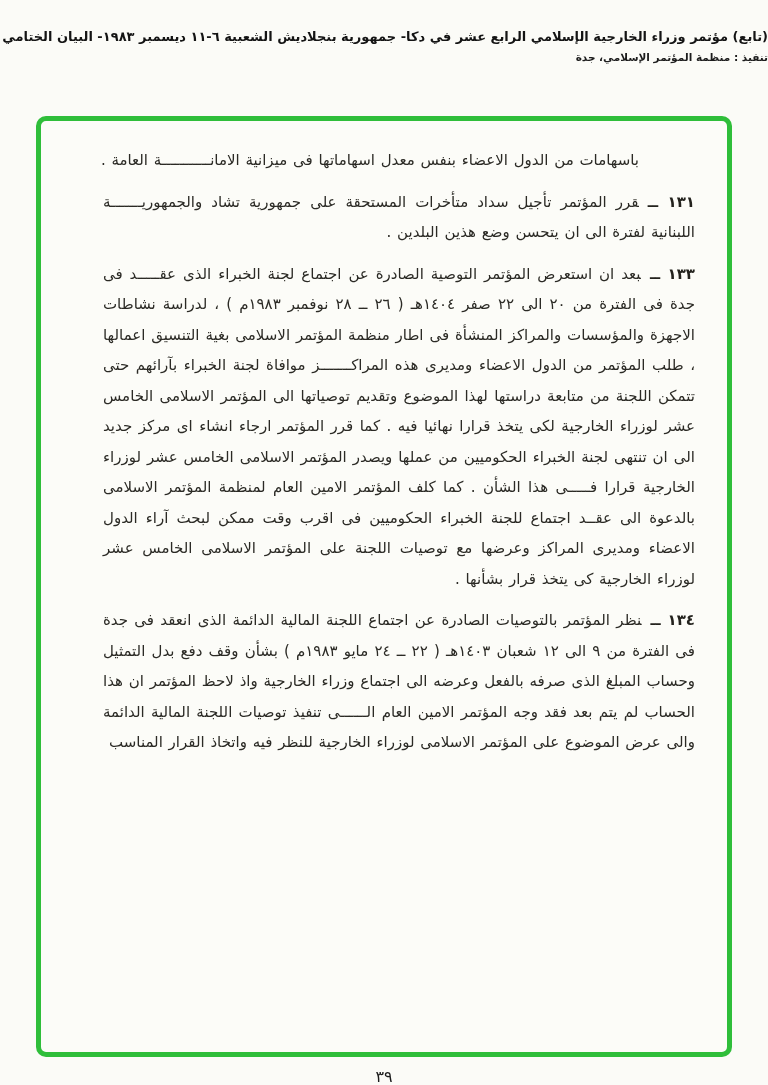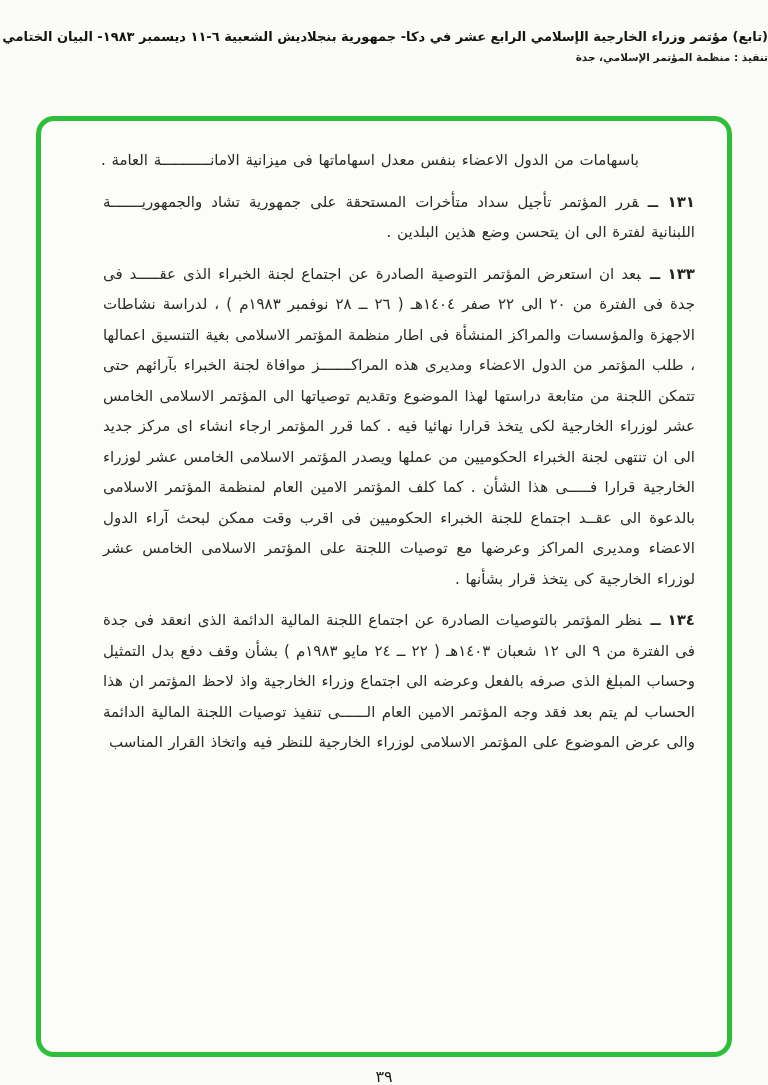--- a/index.html
+++ b/index.html
@@ -40,21 +40,21 @@
     color: #1c1c1c;
   }
 
   .content-box {
     position: absolute;
     top: 101px;
     right: 36px;
     width: 696px;
     height: 941px;
     border: 5px solid #2fbe3a;
-    border-radius: 18px;
+    border-radius: 10px;
     background: #fcfcf8;
     padding: 24px 32px 20px 30px;
     direction: rtl;
     overflow: hidden;
   }
 
   .para {
     font-size: 15px;
     line-height: 30.5px;
     color: #2b2a25;

